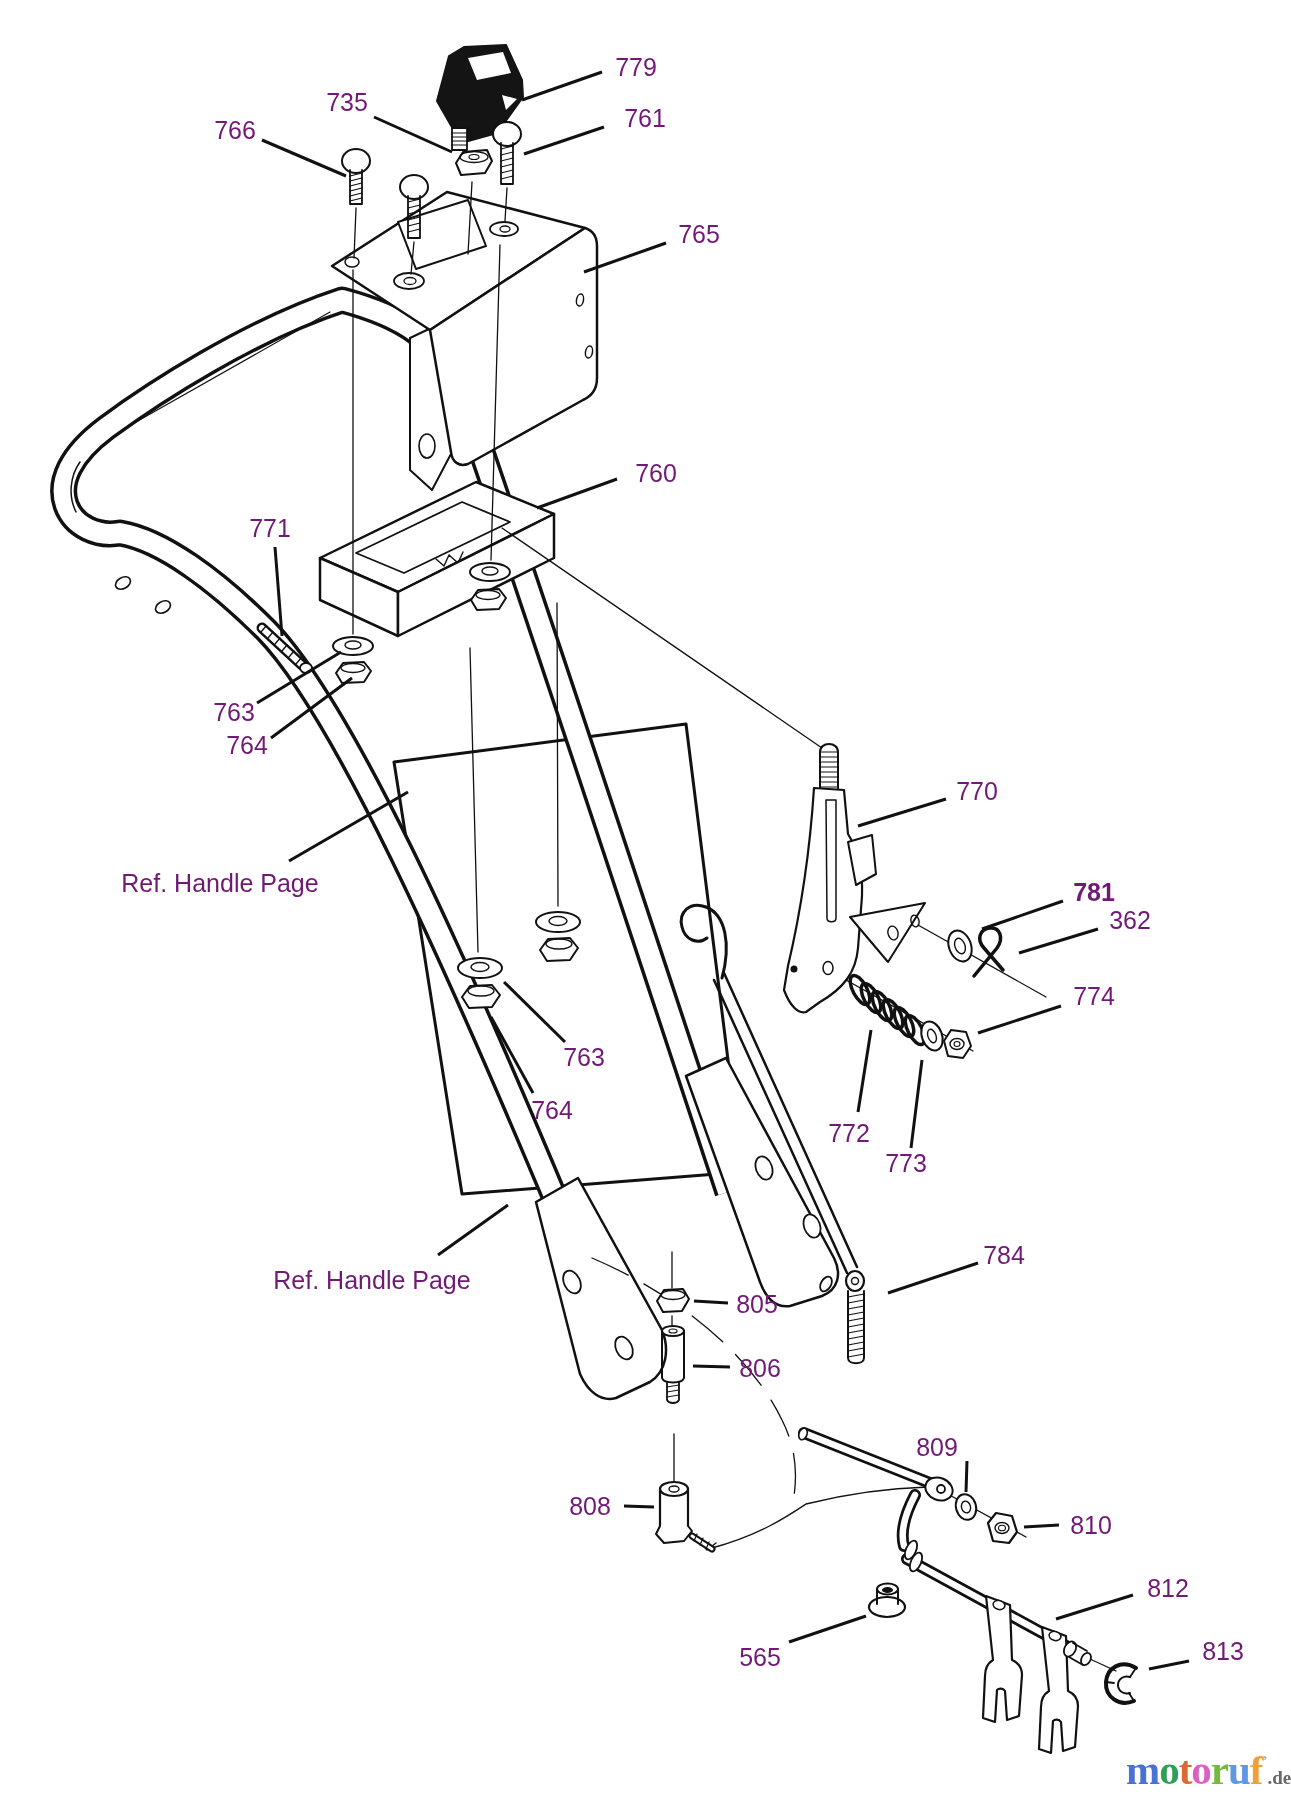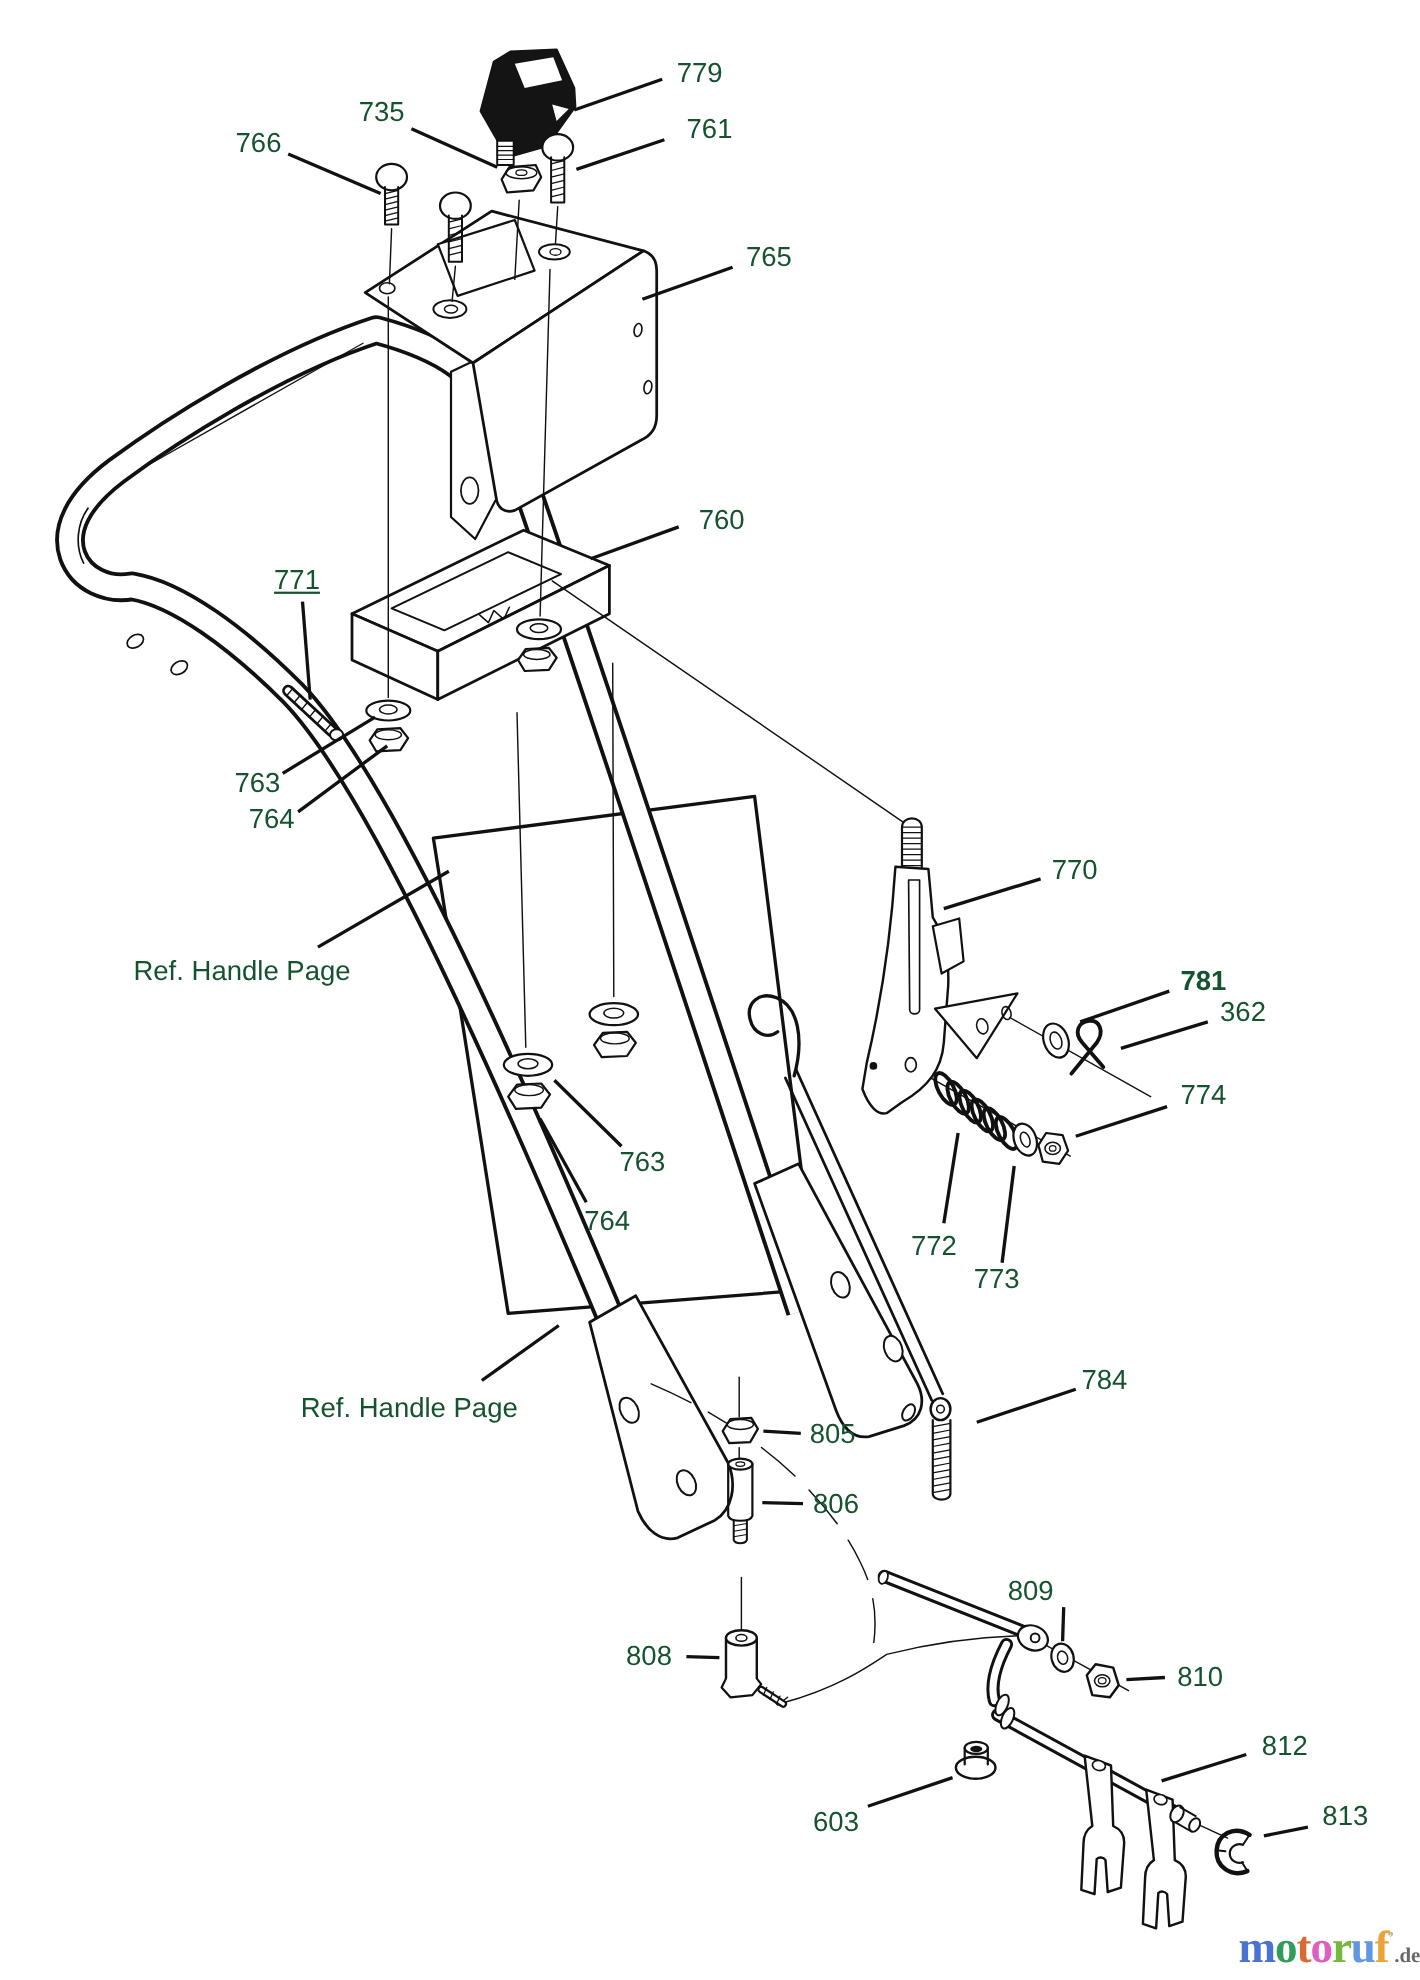--- a/index.html
+++ b/index.html
@@ -1,20 +1,20 @@
 <!DOCTYPE html>
 <html><head>
 <meta charset="utf-8">
 <style>
   html,body{margin:0;padding:0;background:#fff;}
   #stage{position:relative;width:1291px;height:1800px;background:#fff;overflow:hidden;
          font-family:"Liberation Sans",sans-serif;}
   #art,#leaders{position:absolute;left:0;top:0;width:1291px;height:1800px;}
   .callout{position:absolute;transform:translate(-50%,-50%);
-           font:400 25px/1.05 "Liberation Sans",sans-serif;color:#14532d;white-space:nowrap;}
+           font:400 25px/1.05 "Liberation Sans",sans-serif;color:#701a75;white-space:nowrap;}
   #watermark{position:absolute;left:1126px;top:1750px;white-space:nowrap;
              font-family:"Liberation Serif",serif;font-weight:600;font-size:41px;line-height:1;}
   #watermark .lt{letter-spacing:-1px;}
   #watermark .tm{font-size:15px;vertical-align:18px;}
   #watermark .sfx{font-size:19px;font-weight:700;}
 </style>
 </head>
 <body>
 
 <div id="stage">
@@ -326,38 +326,38 @@
       <line x1="438" y1="1255" x2="508" y2="1205" stroke="#111111" stroke-width="3"></line>
     </svg>
 
 <div id="callouts">
       <div class="callout" style="left: 636px; top: 67px;">779</div>
       <div class="callout" style="left: 347px; top: 102px;">735</div>
       <div class="callout" style="left: 235px; top: 130px;">766</div>
       <div class="callout" style="left: 645px; top: 118px;">761</div>
       <div class="callout" style="left: 699px; top: 234px;">765</div>
       <div class="callout" style="left: 656px; top: 473px;">760</div>
-      <div class="callout" style="left: 270px; top: 528px; text-decoration: underline;">771</div>
+      <div class="callout" style="left: 270px; top: 528px;">771</div>
       <div class="callout" style="left: 234px; top: 712px;">763</div>
       <div class="callout" style="left: 247px; top: 745px;">764</div>
       <div class="callout" style="left: 977px; top: 791px;">770</div>
       <div class="callout" style="left: 1094px; top: 892px; font-weight: bold;">781</div>
       <div class="callout" style="left: 1130px; top: 920px;">362</div>
       <div class="callout" style="left: 1094px; top: 996px;">774</div>
       <div class="callout" style="left: 849px; top: 1133px;">772</div>
       <div class="callout" style="left: 906px; top: 1163px;">773</div>
       <div class="callout" style="left: 584px; top: 1057px;">763</div>
       <div class="callout" style="left: 552px; top: 1110px;">764</div>
       <div class="callout" style="left: 1004px; top: 1255px;">784</div>
       <div class="callout" style="left: 757px; top: 1304px;">805</div>
       <div class="callout" style="left: 760px; top: 1368px;">806</div>
       <div class="callout" style="left: 590px; top: 1506px;">808</div>
       <div class="callout" style="left: 937px; top: 1447px;">809</div>
       <div class="callout" style="left: 1091px; top: 1525px; text-align: right;">810</div>
-      <div class="callout" style="left: 760px; top: 1657px;">603</div>
+      <div class="callout" style="left: 760px; top: 1657px;">565</div>
       <div class="callout" style="left: 1168px; top: 1588px;">812</div>
       <div class="callout" style="left: 1223px; top: 1651px; text-align: center;">813</div>
       <div class="callout" style="left: 220px; top: 883px;">Ref. Handle Page</div>
       <div class="callout" style="left: 372px; top: 1280px;">Ref. Handle Page</div>
     </div>
 
 <div id="watermark"><span class="lt" style="color: rgb(74, 114, 210);">m</span><span class="lt" style="color: rgb(46, 158, 90);">o</span><span class="lt" style="color: rgb(217, 106, 53);">t</span><span class="lt" style="color: rgb(222, 95, 194);">o</span><span class="lt" style="color: rgb(116, 184, 60);">r</span><span class="lt" style="color: rgb(94, 151, 226);">u</span><span class="lt" style="color: rgb(237, 161, 57);">f</span><span class="tm" style="color: rgb(176, 176, 176);">’</span><span class="sfx" style="color: rgb(104, 104, 104);">.de</span></div>
 
 </div>
 

